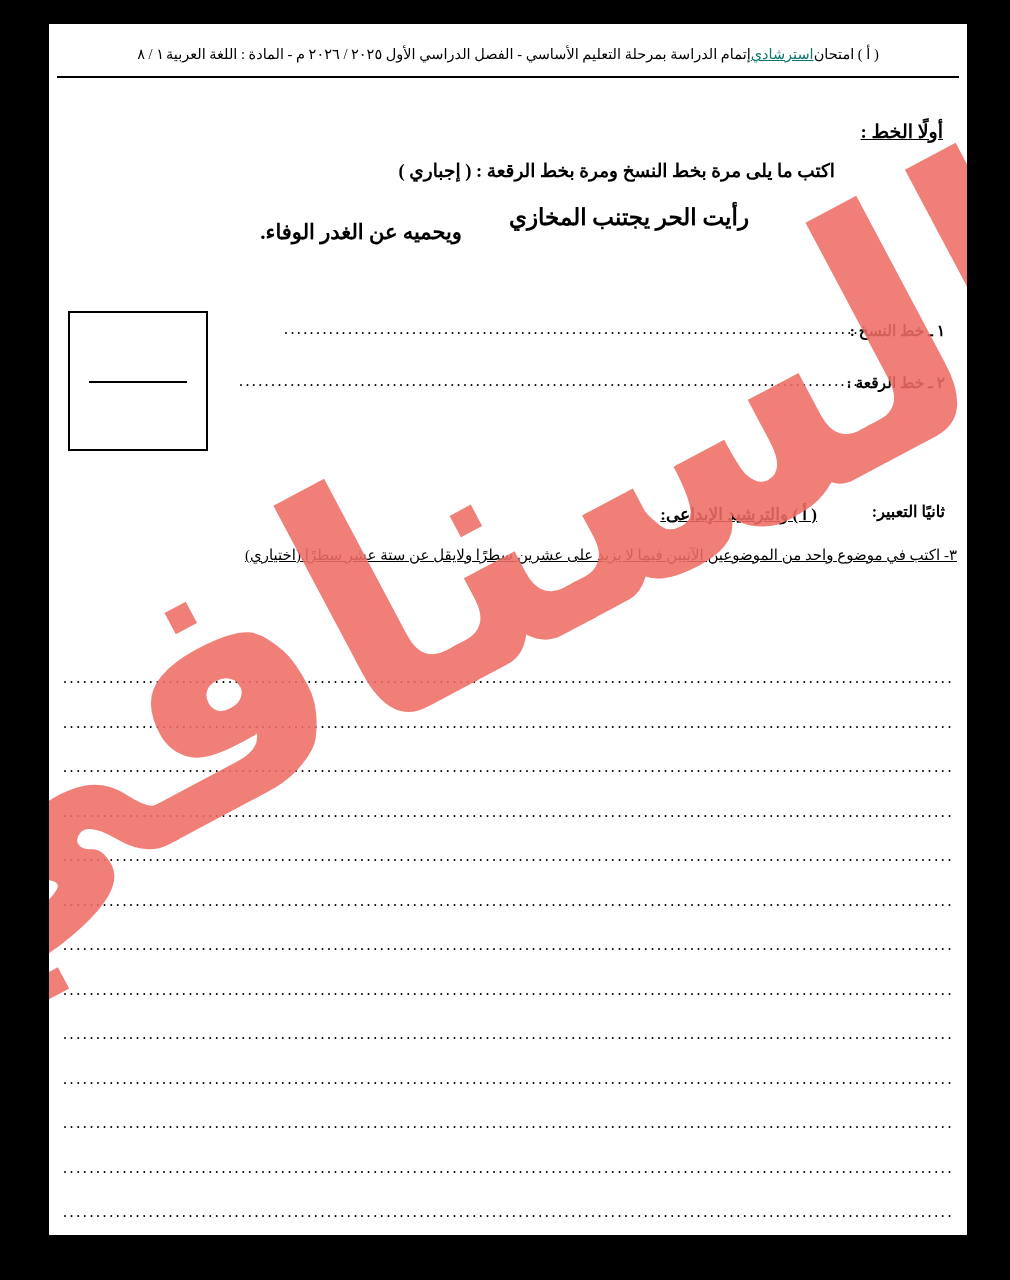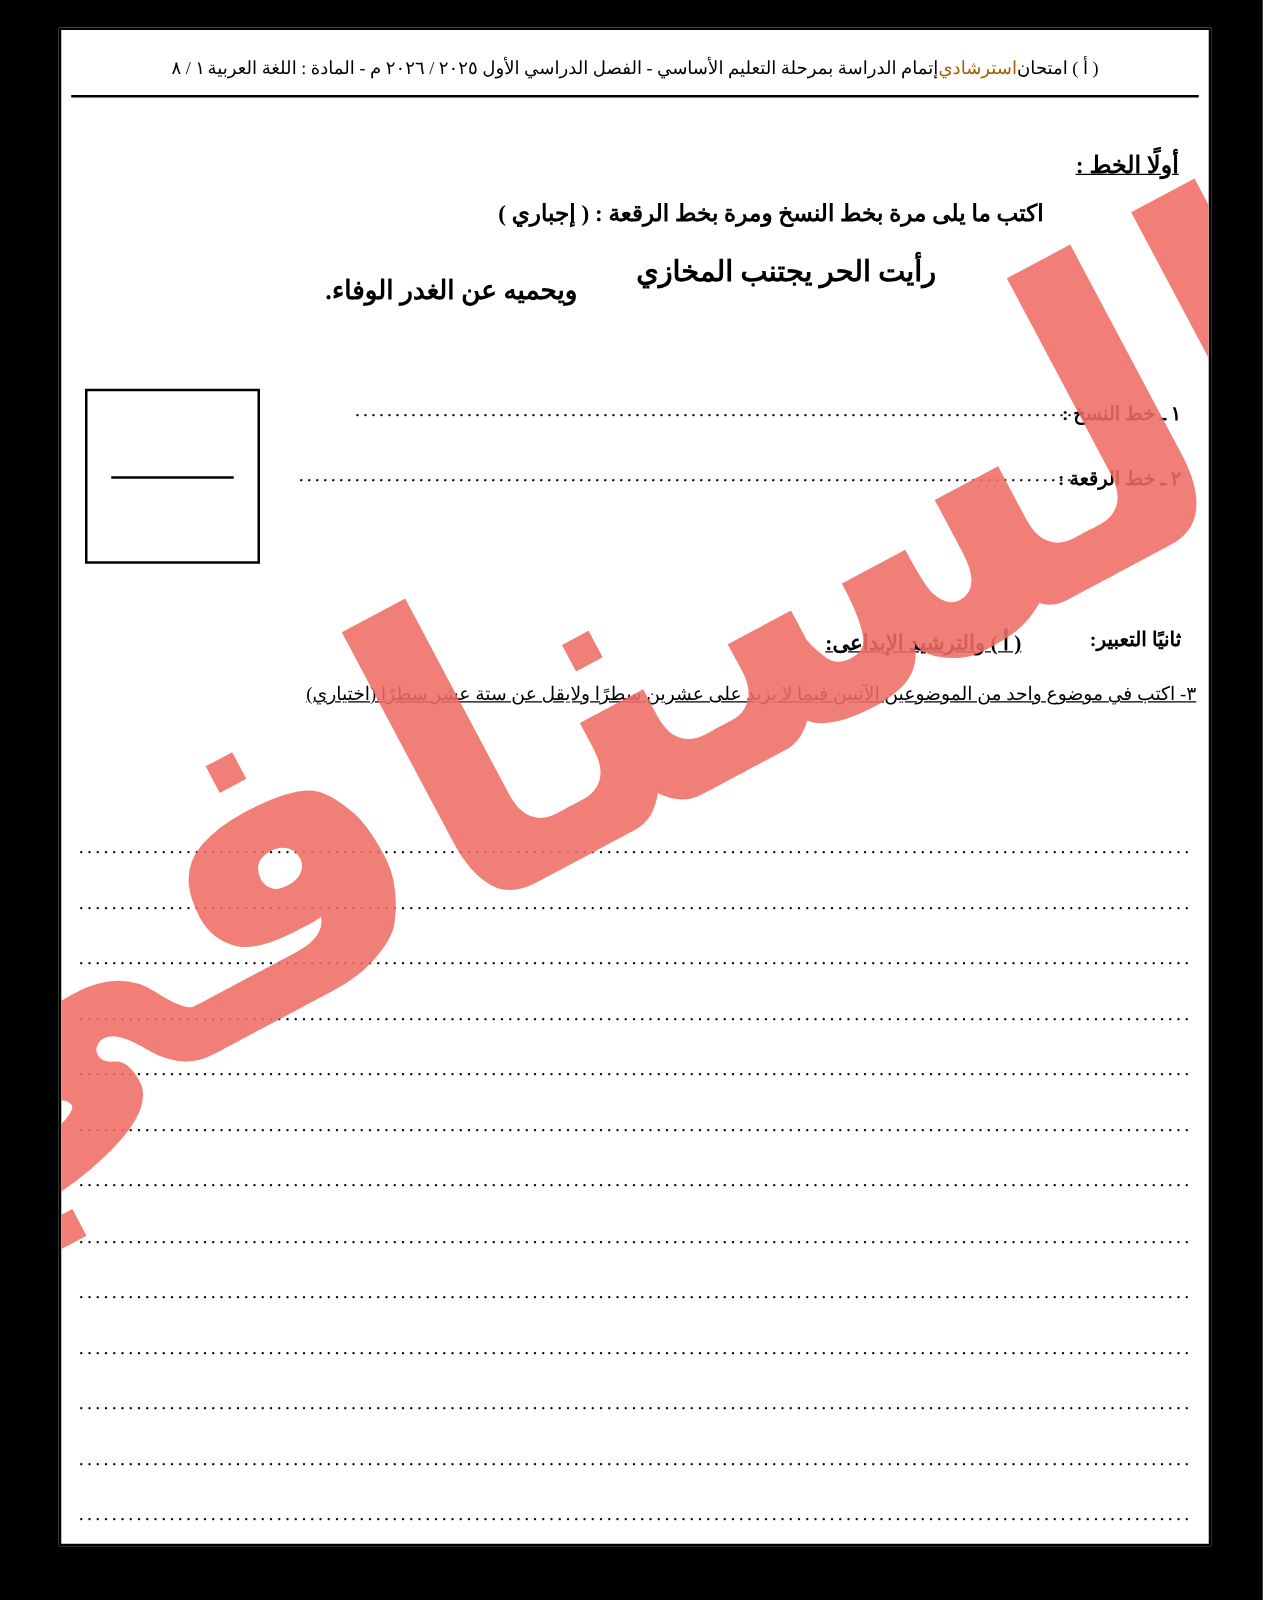--- a/index.html
+++ b/index.html
@@ -36,21 +36,22 @@
     font-size: 14.5px;
     color: #000;
     white-space: nowrap;
     direction: rtl;
   }
   .header .hl {
     display: inline-block;
     letter-spacing: 0;
   }
   .header .red {
-    color: #a16207;
+    color: #0f766e;
+    text-decoration: underline;
   }
   .header-rule {
     position: absolute;
     top: 52px;
     right: 8px;
     left: 8px;
     border-top: 2.5px solid #000;
   }
 
   

